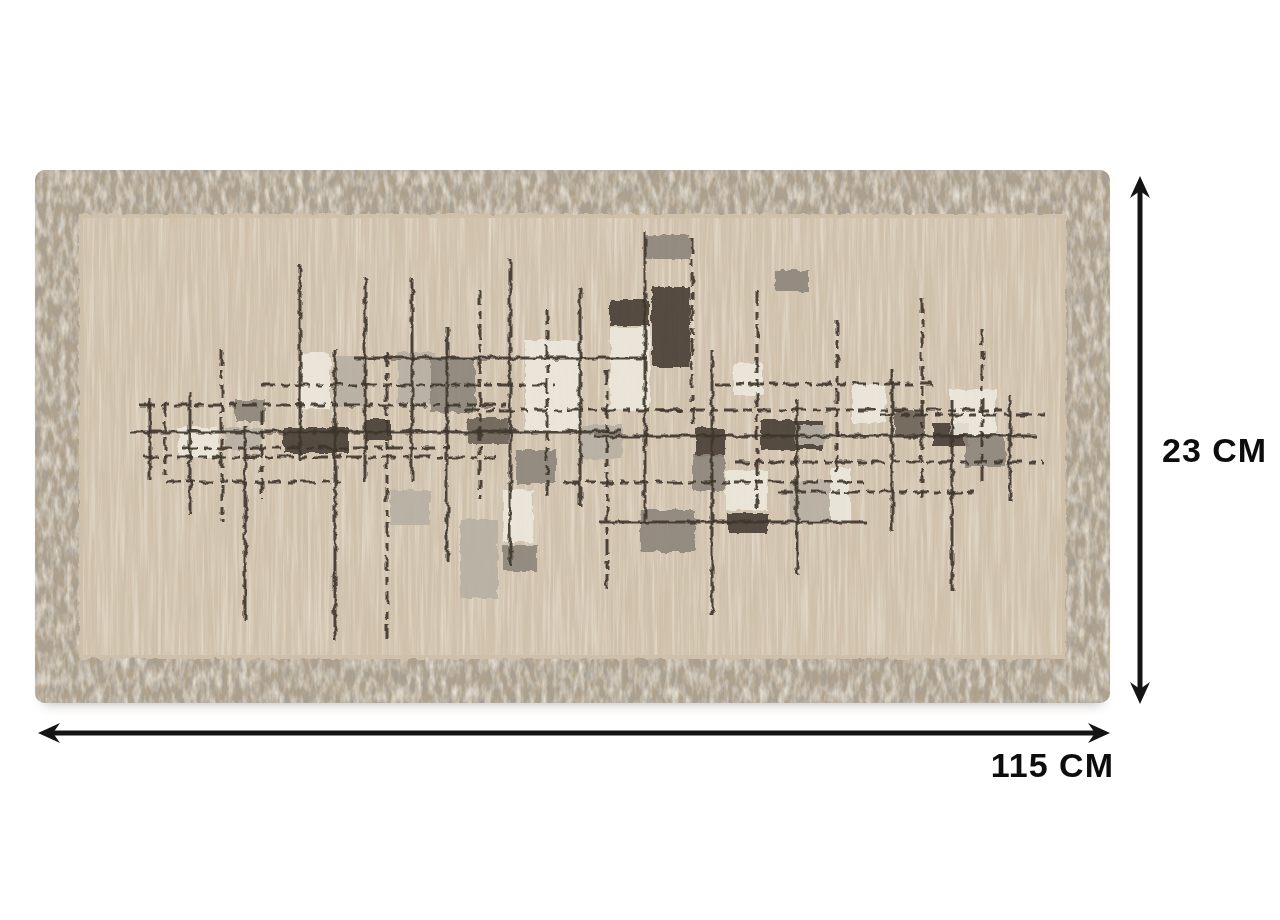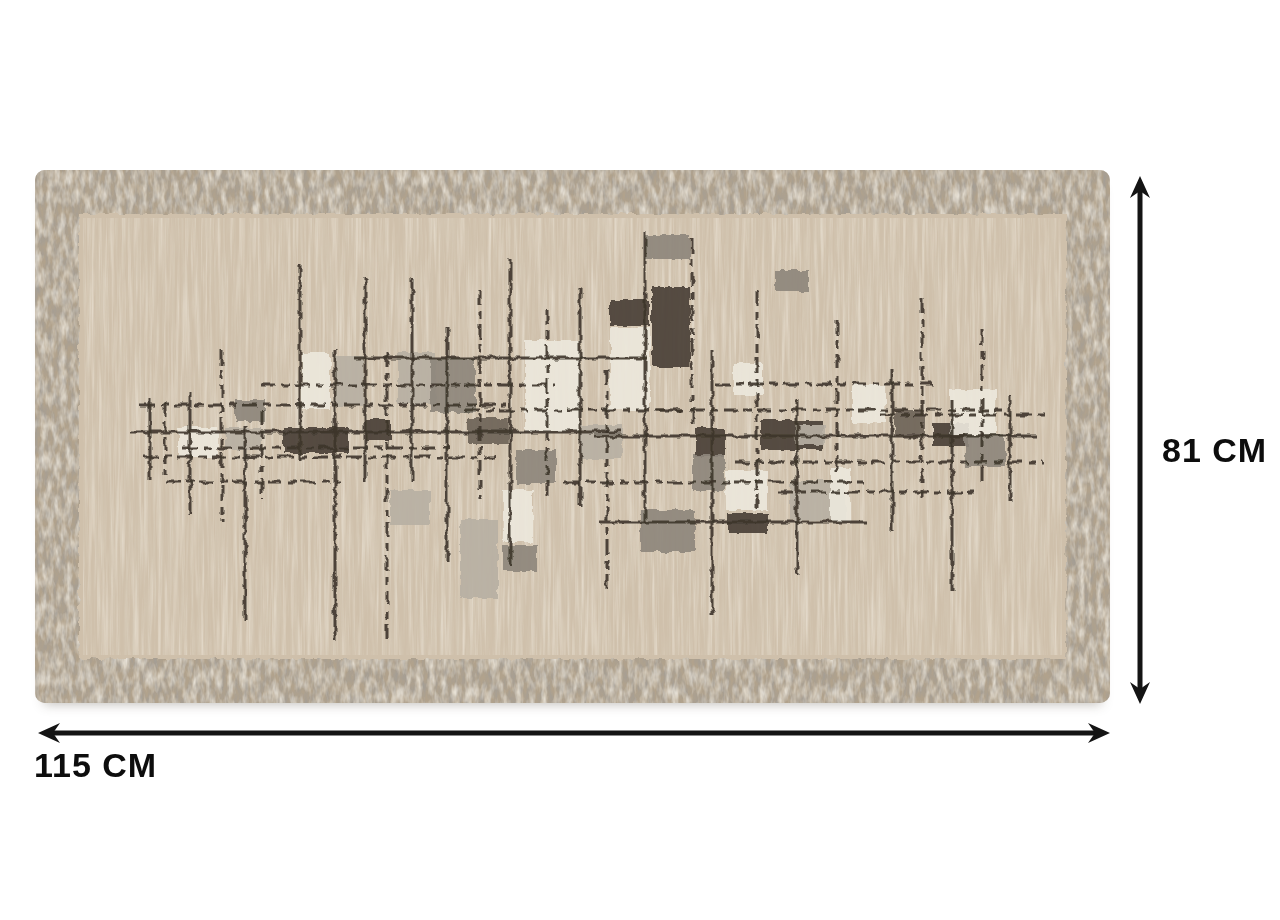--- a/index.html
+++ b/index.html
@@ -20,21 +20,21 @@
   .h-arrow{left:34px;top:719px;}
   .v-arrow{left:1126px;top:172px;}
   .dim-label{
     position:absolute;
     font-weight:700;
     font-size:34px;
     letter-spacing:1px;
     color:#0d0d0d;
     white-space:nowrap;
   }
-  .w-label{left:34px;top:746px;width:1080px;text-align:left;}
+  .w-label{left:34px;top:746px;width:1080px;text-align:right;}
   .h-label{left:1162px;top:431px;}
 </style>
 </head>
 <body>
 
 <div class="stage">
 
   <div class="rug">
     <svg width="1075" height="533" viewBox="0 0 1075 533">
       <defs>
@@ -172,15 +172,15 @@
     <polygon points="1076,14 1054,4 1061,14 1054,24" fill="#141414"></polygon>
   </svg>
 
   <svg class="dim-arrow v-arrow" width="28" height="536" viewBox="0 0 28 536">
     <line x1="14" y1="16" x2="14" y2="520" stroke-width="5" stroke="#141414"></line>
     <polygon points="14,4 4,26 14,19 24,26" fill="#141414"></polygon>
     <polygon points="14,532 4,510 14,517 24,510" fill="#141414"></polygon>
   </svg>
 
   <div class="dim-label w-label">115 CM</div>
-  <div class="dim-label h-label">81 CM</div>
+  <div class="dim-label h-label">23 CM</div>
 
 </div>
 
 </body></html>

